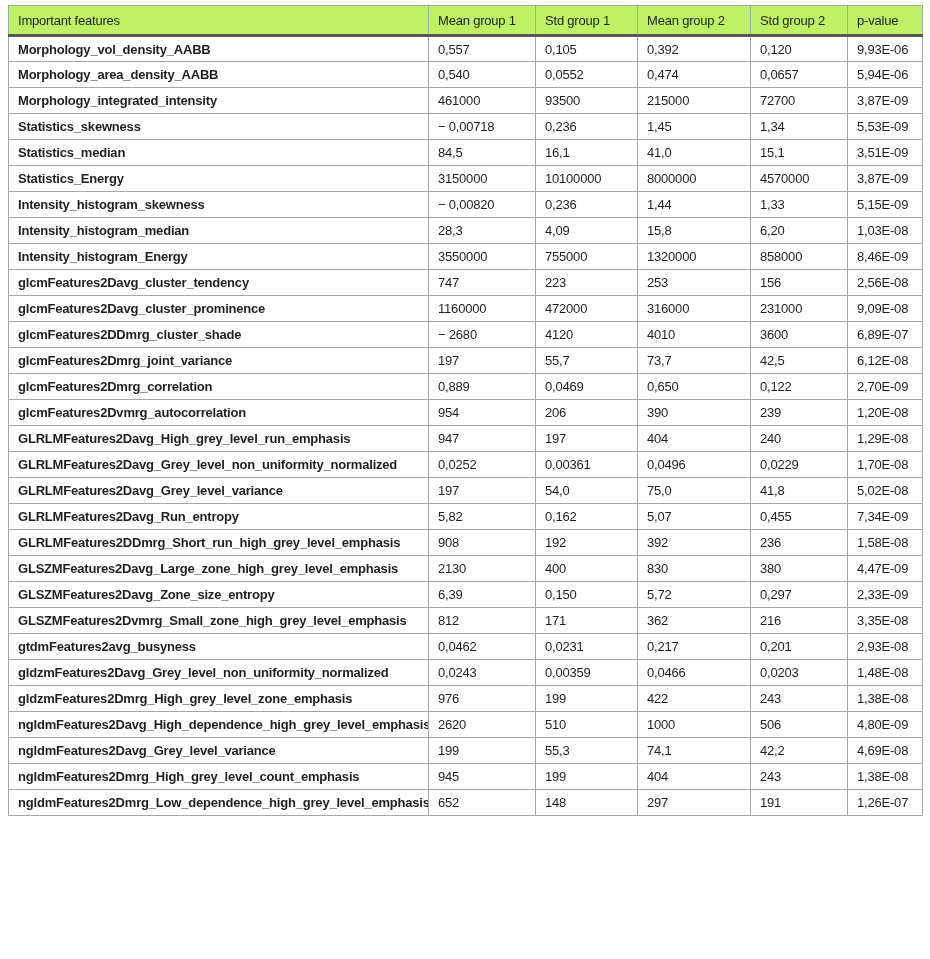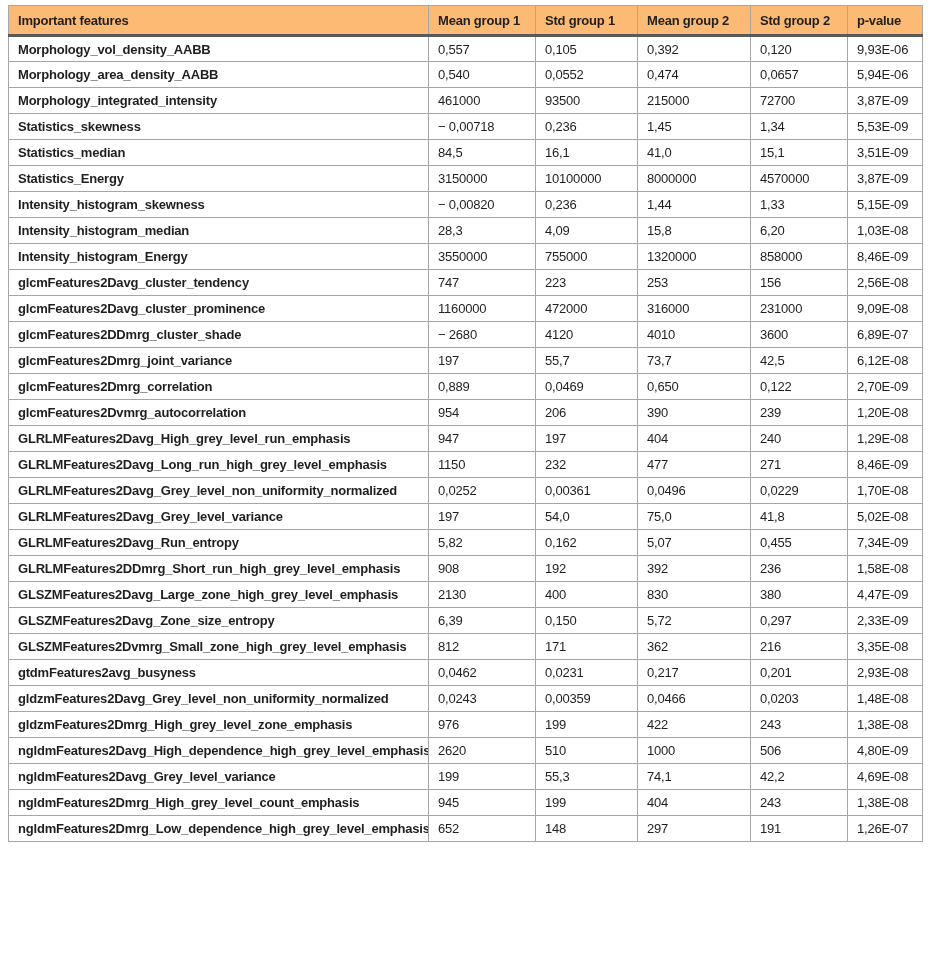--- a/index.html
+++ b/index.html
@@ -33,24 +33,24 @@
   table.features th, table.features td {
     border: 1px solid #a6a6a6;
     text-align: left;
     vertical-align: middle;
     padding: 2px 8px 2px 9px;
     overflow: hidden;
     white-space: nowrap;
     box-sizing: border-box;
   }
   table.features thead th {
-    font-weight: bold;
+    font-weight: normal;
     height: 30px;
     border-bottom: 3px solid #595959;
-    background: #fdba74;
+    background: #bef264;
   }
   table.features tbody td {
     height: 26px;
     font-weight: normal;
   }
   table.features tbody td.feat {
     font-weight: bold;
   }
 </style>
 </head>
@@ -215,28 +215,20 @@
 
   <tr>
     <td class="feat">GLRLMFeatures2Davg_High_grey_level_run_emphasis</td>
     <td>947</td>
     <td>197</td>
     <td>404</td>
     <td>240</td>
     <td>1,29E-08</td>
   </tr>
 
-  <tr>
-    <td class="feat">GLRLMFeatures2Davg_Long_run_high_grey_level_emphasis</td>
-    <td>1150</td>
-    <td>232</td>
-    <td>477</td>
-    <td>271</td>
-    <td>8,46E-09</td>
-  </tr>
 
   <tr>
     <td class="feat">GLRLMFeatures2Davg_Grey_level_non_uniformity_normalized</td>
     <td>0,0252</td>
     <td>0,00361</td>
     <td>0,0496</td>
     <td>0,0229</td>
     <td>1,70E-08</td>
   </tr>
 

